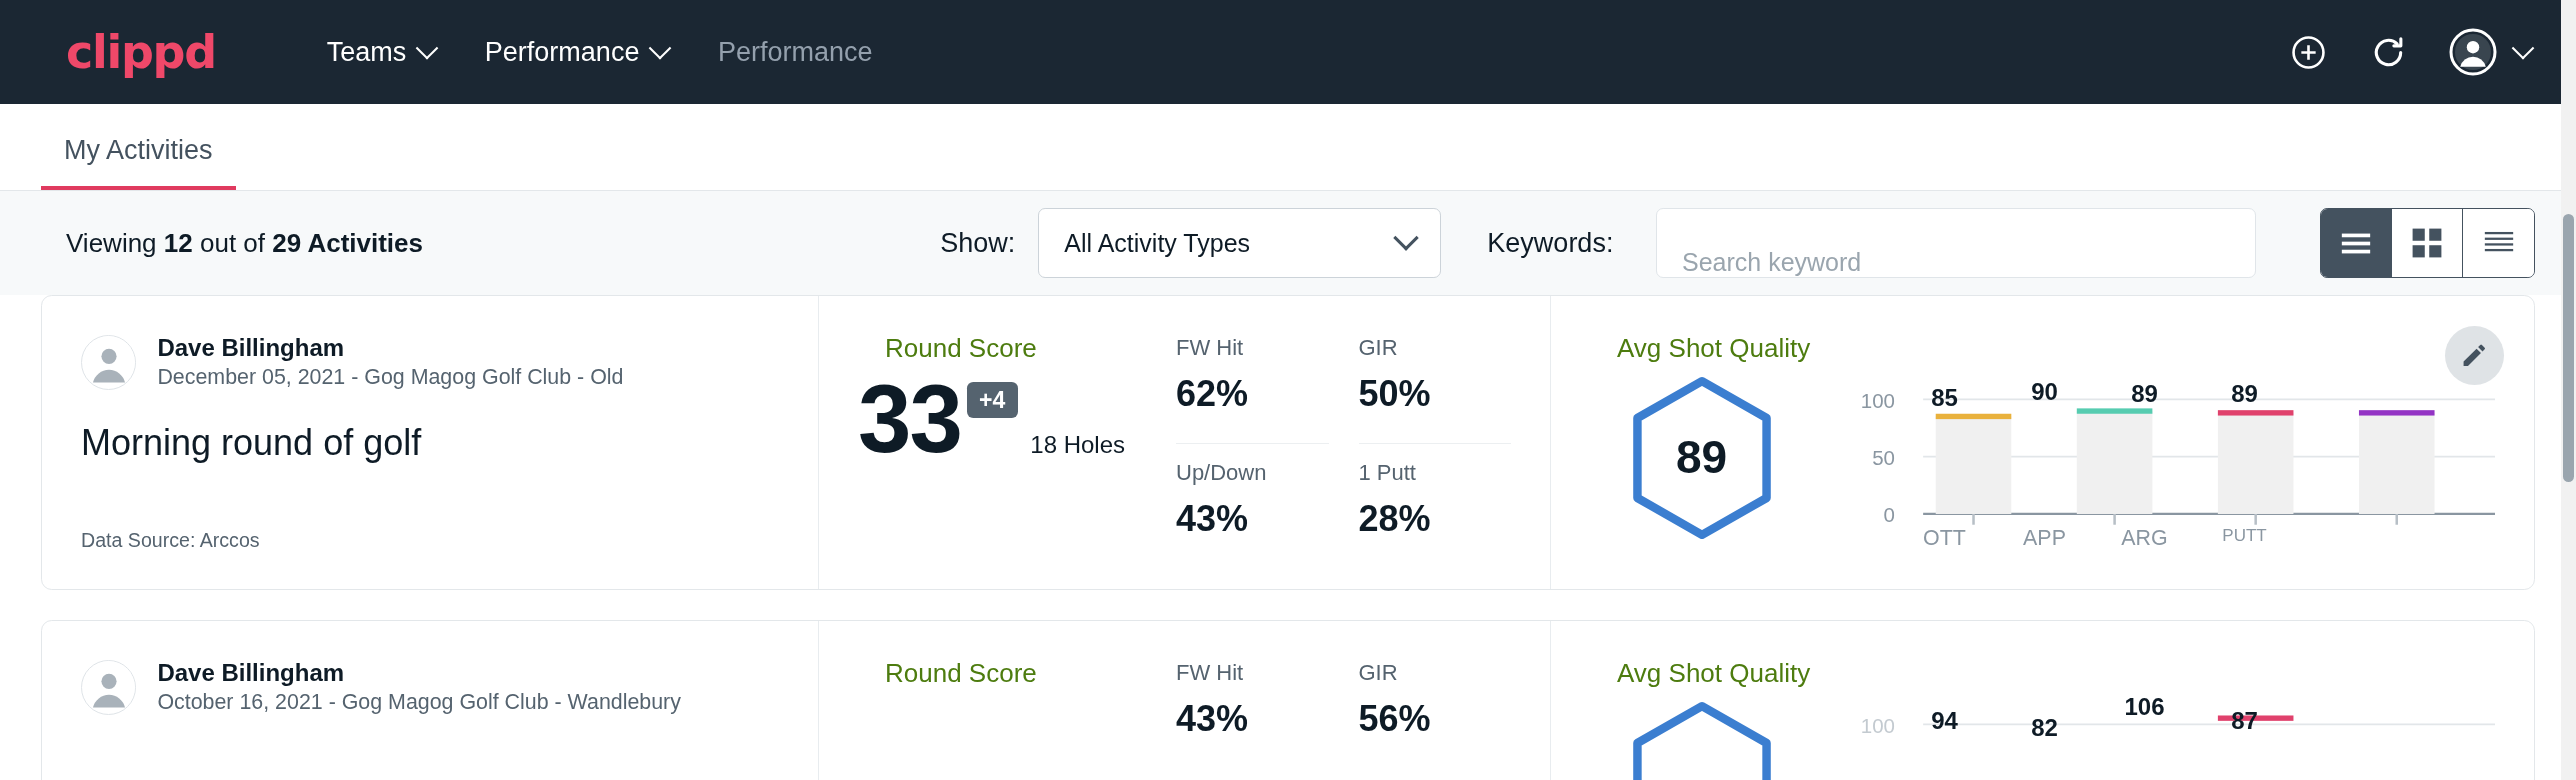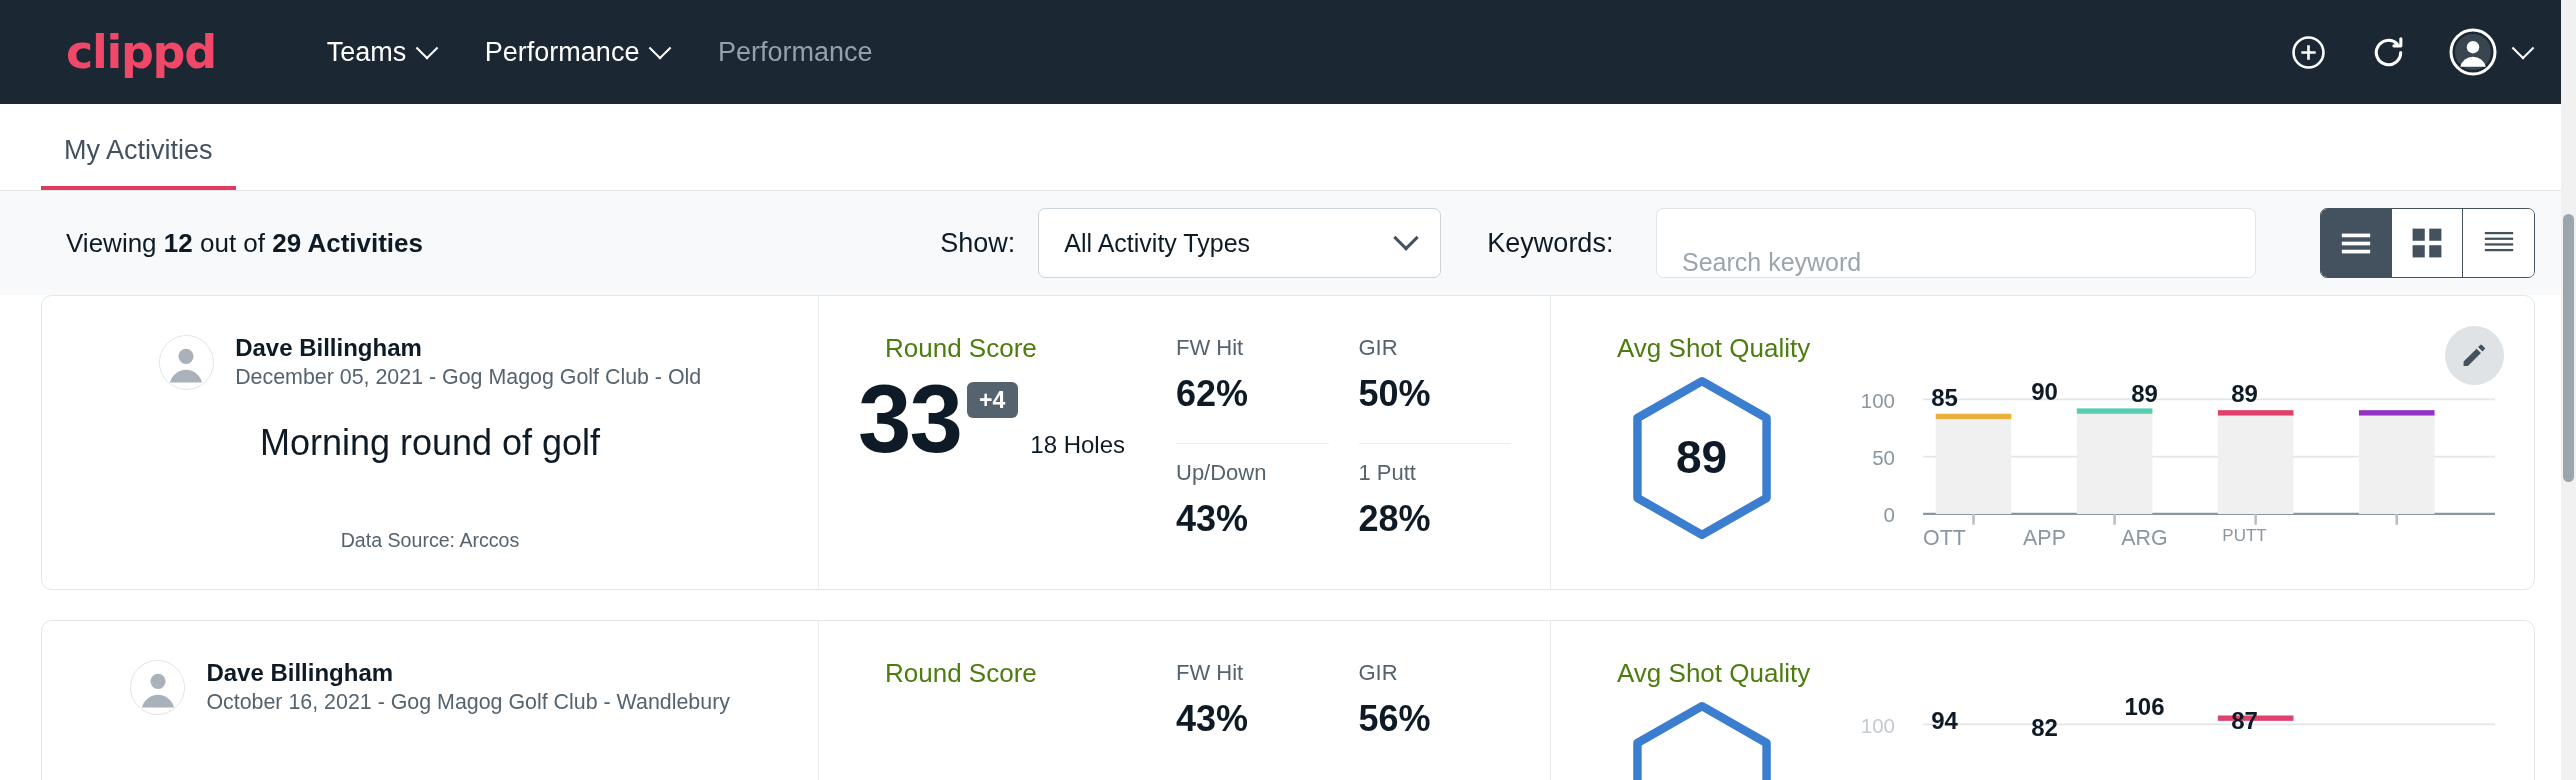--- a/index.html
+++ b/index.html
@@ -146,21 +146,21 @@
     height: 295px;
     display: flex;
     align-items: stretch;
     position: relative;
     margin-bottom: 30px;
   }
   .col-info {
     width: 777px;
     padding: 37px 39px;
     border-right: 0.9px solid #e8ecef;
-    display: flex; flex-direction: column; align-items: center;
+    display: flex; flex-direction: column;
   }
   .person { display: flex; align-items: center; gap: 21.4px; }
   .pavatar {
     width: 55px; height: 55px; border-radius: 50%;
     background: #ffffff; border: 0.9px solid #dfe4e8;
     display: flex; align-items: center; justify-content: center;
     overflow: hidden;
   }
   .pname { font-size: 24px; font-weight: 700; color: #0e1b26; line-height: 1.25; }
   .pmeta { font-size: 21.4px; color: #55636f; line-height: 1.35; }

